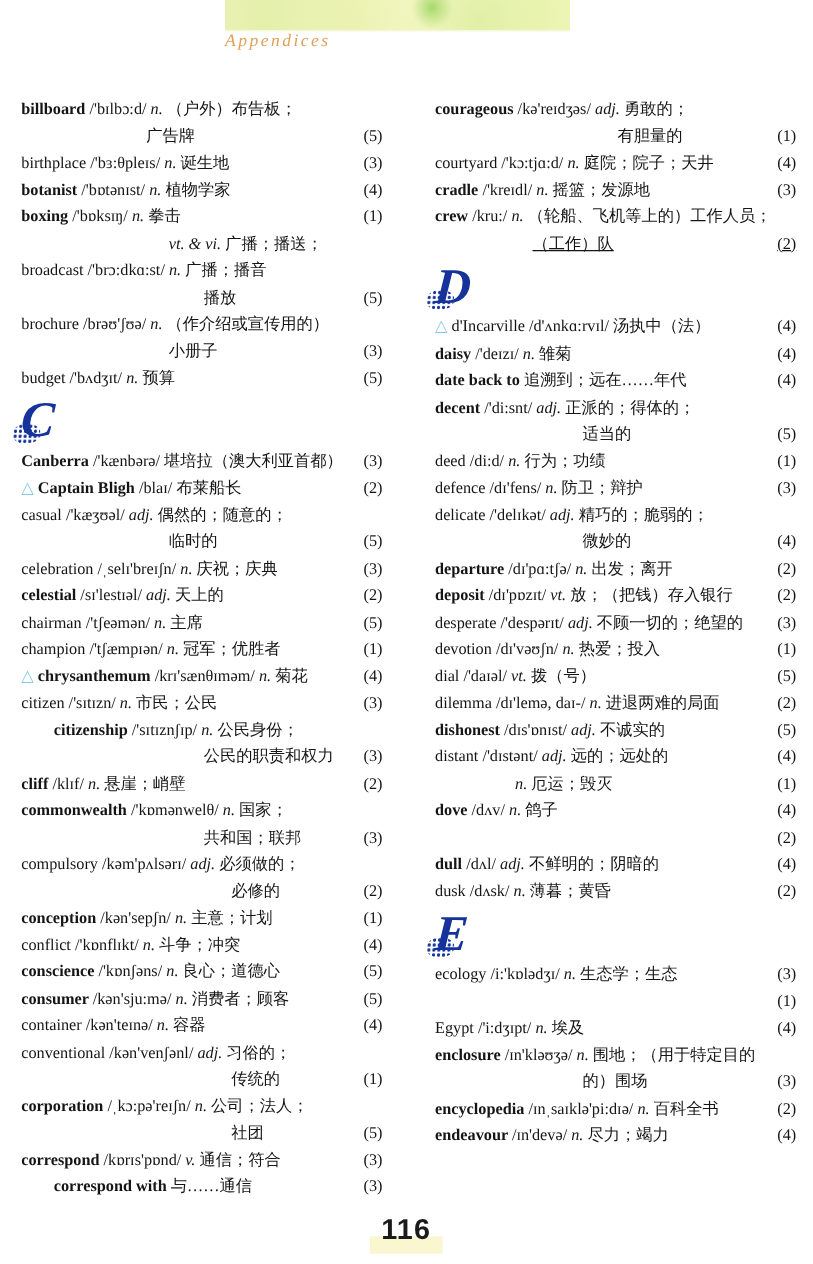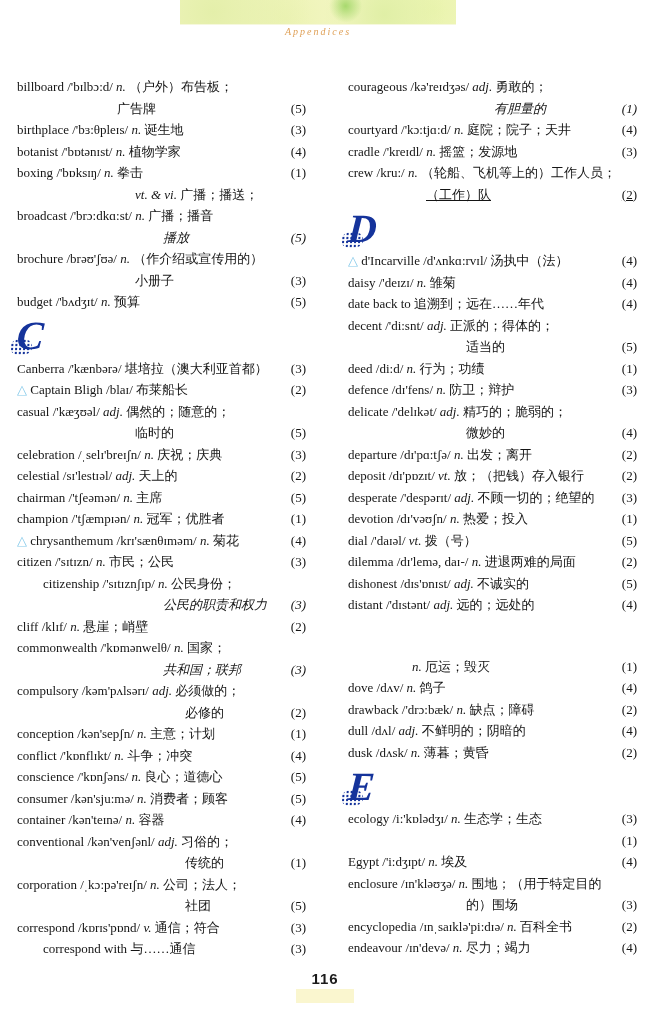--- a/index.html
+++ b/index.html
@@ -13,62 +13,62 @@
     background-color:var(--band,#f3f6c2);
     background-image:
       radial-gradient(circle at 12% 50%, #e4efaa 0, rgba(228,239,170,0) 40%),
       radial-gradient(circle at 38% 75%, #ecf3b4 0, rgba(236,243,180,0) 34%),
       radial-gradient(circle at 60% 25%, #a8d96e 0, rgba(168,217,110,0) 10%),
       radial-gradient(circle at 74% 60%, #e0efa6 0, rgba(224,239,166,0) 30%),
       radial-gradient(circle at 92% 40%, #eaf4ae 0, rgba(234,244,174,0) 30%);
     border-bottom:1px solid #f6f8dd;
   }
   .header-title{
-    position:absolute; left:180px; top:26px; width:276px; text-align:center;
-    font-style:italic; font-size:10px; letter-spacing:2px;
+    position:absolute; left:180px; top:26px; width:276px; 
+    font-style:italic; font-size:14px; letter-spacing:2px;
     color:var(--appendices,#dfa057);
   }
   
   .col{ position:absolute; top:76px; width:289px; font-size:13px; }
   .col-left{ left:17px; }
   .col-right{ left:348px; }
   .line{ display:flex; align-items:baseline; line-height:21.5px; white-space:nowrap; }
   .segs{ min-width:0; }
   .num{ margin-left:auto; padding-left:3px; flex-shrink:0; }
-  .s-b{ font-weight:normal; }
+  .s-b{ font-weight:bold; }
   .s-i{ font-style:italic; }
   .s-t{ color:var(--triangle,#85c9e9); font-size:13px; }
   .ind0{ padding-left:0; }
   .ind1{ padding-left:26px; }
-  .ind2{ padding-left:64px;margin-top:40px; }
+  .ind2{ padding-left:64px; }
   .ind3{ padding-left:78px;text-decoration:underline; }
   .ind4{ padding-left:100px; }
   .ind5{ padding-left:118px; }
-  .ind6{ padding-left:146px;font-style:italic; }
+  .ind6{ padding-left:146px; }
   .ind7{ padding-left:168px; }
   
   .secletter{ height:43px; display:flex; align-items:center; padding-top:2px; }
   .ltr{
     position:relative; display:inline-block;
     font-style:italic; font-weight:bold; font-size:40px; line-height:38px;
     color:var(--letter,#15339b); transform:skewX(-4deg);
   }
   .ltr::after{
     content:""; position:absolute; left:-6px; bottom:0px; width:22px; height:16px;
     background-image:radial-gradient(circle, var(--letter,#15339b) 1.1px, rgba(0,0,0,0) 1.5px);
     background-size:4px 4px; border-radius:45%;
   }
   
   .pagenum-bg{
     position:absolute; left:296px; top:989px; width:58px; height:14px;
     background:var(--page_strip,#faf6cf);
   }
   .pagenum{
     position:absolute; left:0; right:0; top:970px; text-align:center;
-    font-family:"Liberation Sans",sans-serif; font-weight:bold; font-size:15px;
+    font-family:"Liberation Sans",sans-serif; font-weight:bold; font-size:23px;
     letter-spacing:1px; color:#1b1b1b;
   }
 </style>
 </head>
 <body>
 
 <div class="page">
   <div class="header-art"></div>
   <div class="header-title">Appendices</div>
   <div class="col col-left">
@@ -316,21 +316,20 @@
       </div>
       <div class="line ind2">
         <span class="segs"><span class="s-i">n. </span><span class="s-r">厄运；毁灭</span></span>
         <span class="num">(1)</span>
       </div>
       <div class="line ind0">
         <span class="segs"><span class="s-b">dove </span><span class="s-r">/dʌv/ </span><span class="s-i">n. </span><span class="s-r">鸽子</span></span>
         <span class="num">(4)</span>
       </div>
       <div class="line ind0">
-        <span class="segs"><span class="s-r">drawback /'drɔ:bæk/ </span><span class="s-i">n. </span><span class="s-r">缺点；障碍</span></span>
         <span class="num">(2)</span>
       </div>
       <div class="line ind0">
         <span class="segs"><span class="s-b">dull </span><span class="s-r">/dʌl/ </span><span class="s-i">adj. </span><span class="s-r">不鲜明的；阴暗的</span></span>
         <span class="num">(4)</span>
       </div>
       <div class="line ind0">
         <span class="segs"><span class="s-r">dusk /dʌsk/ </span><span class="s-i">n. </span><span class="s-r">薄暮；黄昏</span></span>
         <span class="num">(2)</span>
       </div>

